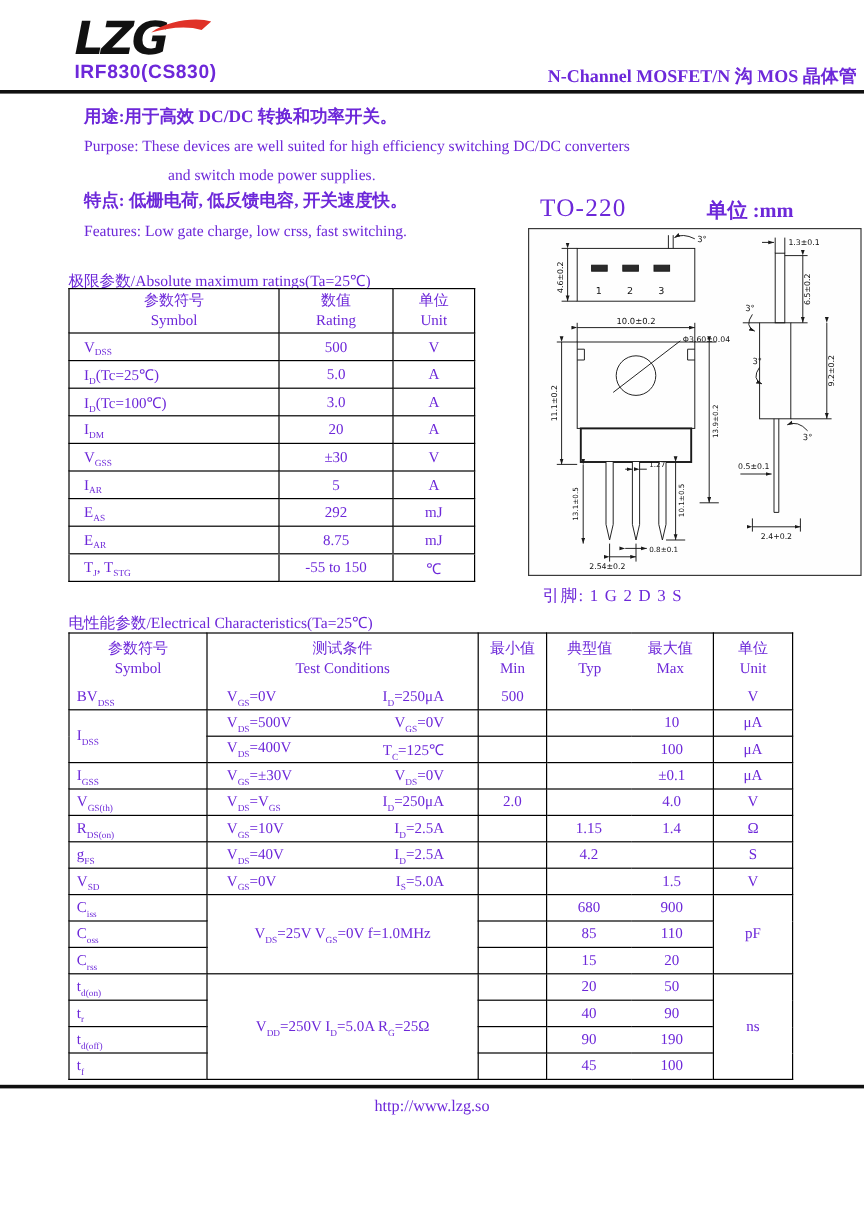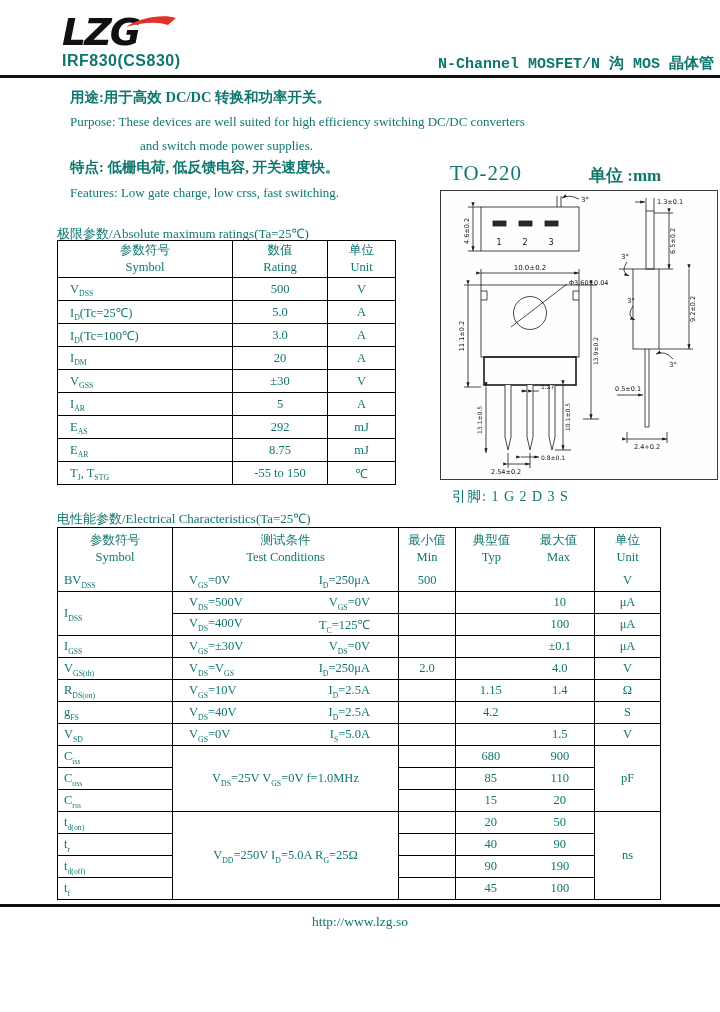--- a/index.html
+++ b/index.html
@@ -1,24 +1,24 @@
 <!DOCTYPE html>
 <html><head>
 <meta charset="utf-8">
 <style>
   html,body{margin:0;padding:0;background:#fff;}
   .page{position:relative;width:720px;height:1012px;background:#ffffff;overflow:hidden;
-        font-family:"Liberation Serif",serif;color:#0f766e;}
+        font-family:"Liberation Serif",serif;color:#6d28d9;}
   .abs{position:absolute;}
 
   
   .logo-svg{position:absolute;left:60px;top:10px;}
   .part-number{position:absolute;left:62px;top:52px;font-family:"Liberation Sans",sans-serif;
                font-weight:bold;font-size:16px;letter-spacing:.5px;}
-  .product-title{position:absolute;right:6px;top:54px;font-family:Liberation Mono, monospace;
+  .product-title{position:absolute;right:6px;top:54px;font-family:Liberation Serif, serif;
                  font-weight:bold;font-size:15px;margin-left:37px;}
   .rule-top{position:absolute;left:0;top:75px;width:720px;height:3px;background:#101010;}
   .rule-bottom{position:absolute;left:0;top:904px;width:720px;height:3px;background:#101010;}
 
   
   .zh-line{font-size:14.5px;font-weight:600;}
   .en-line{font-size:13px;}
 
   
   .pkg-name{position:absolute;left:450px;top:161px;font-size:21px;letter-spacing:1px;}

